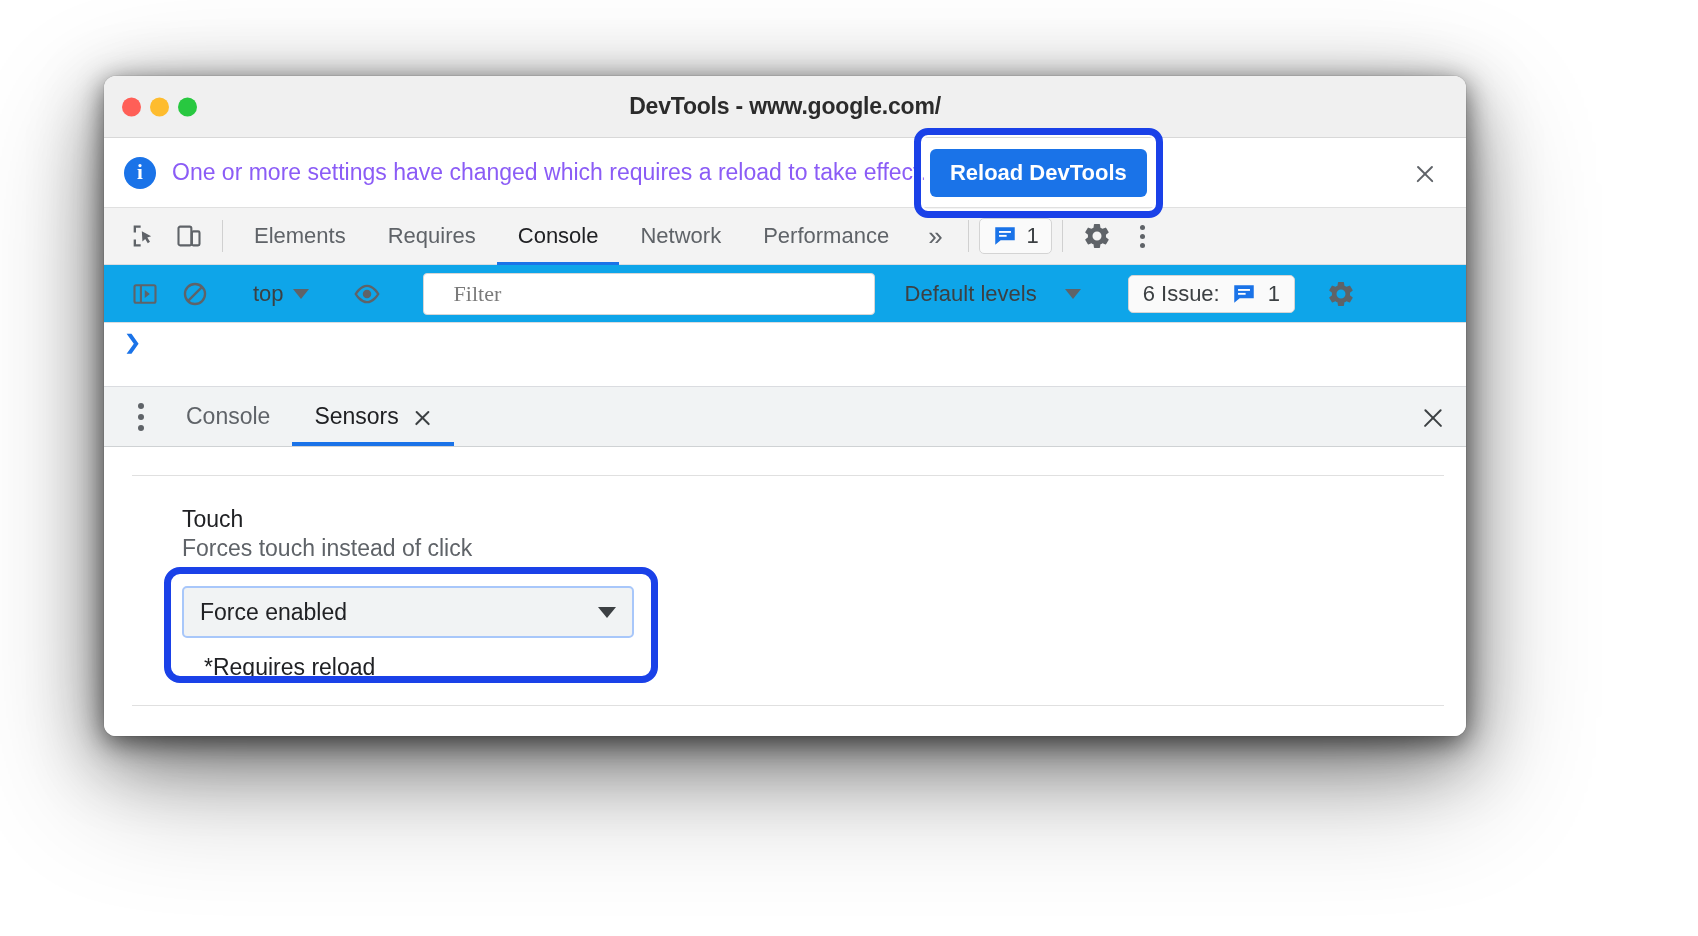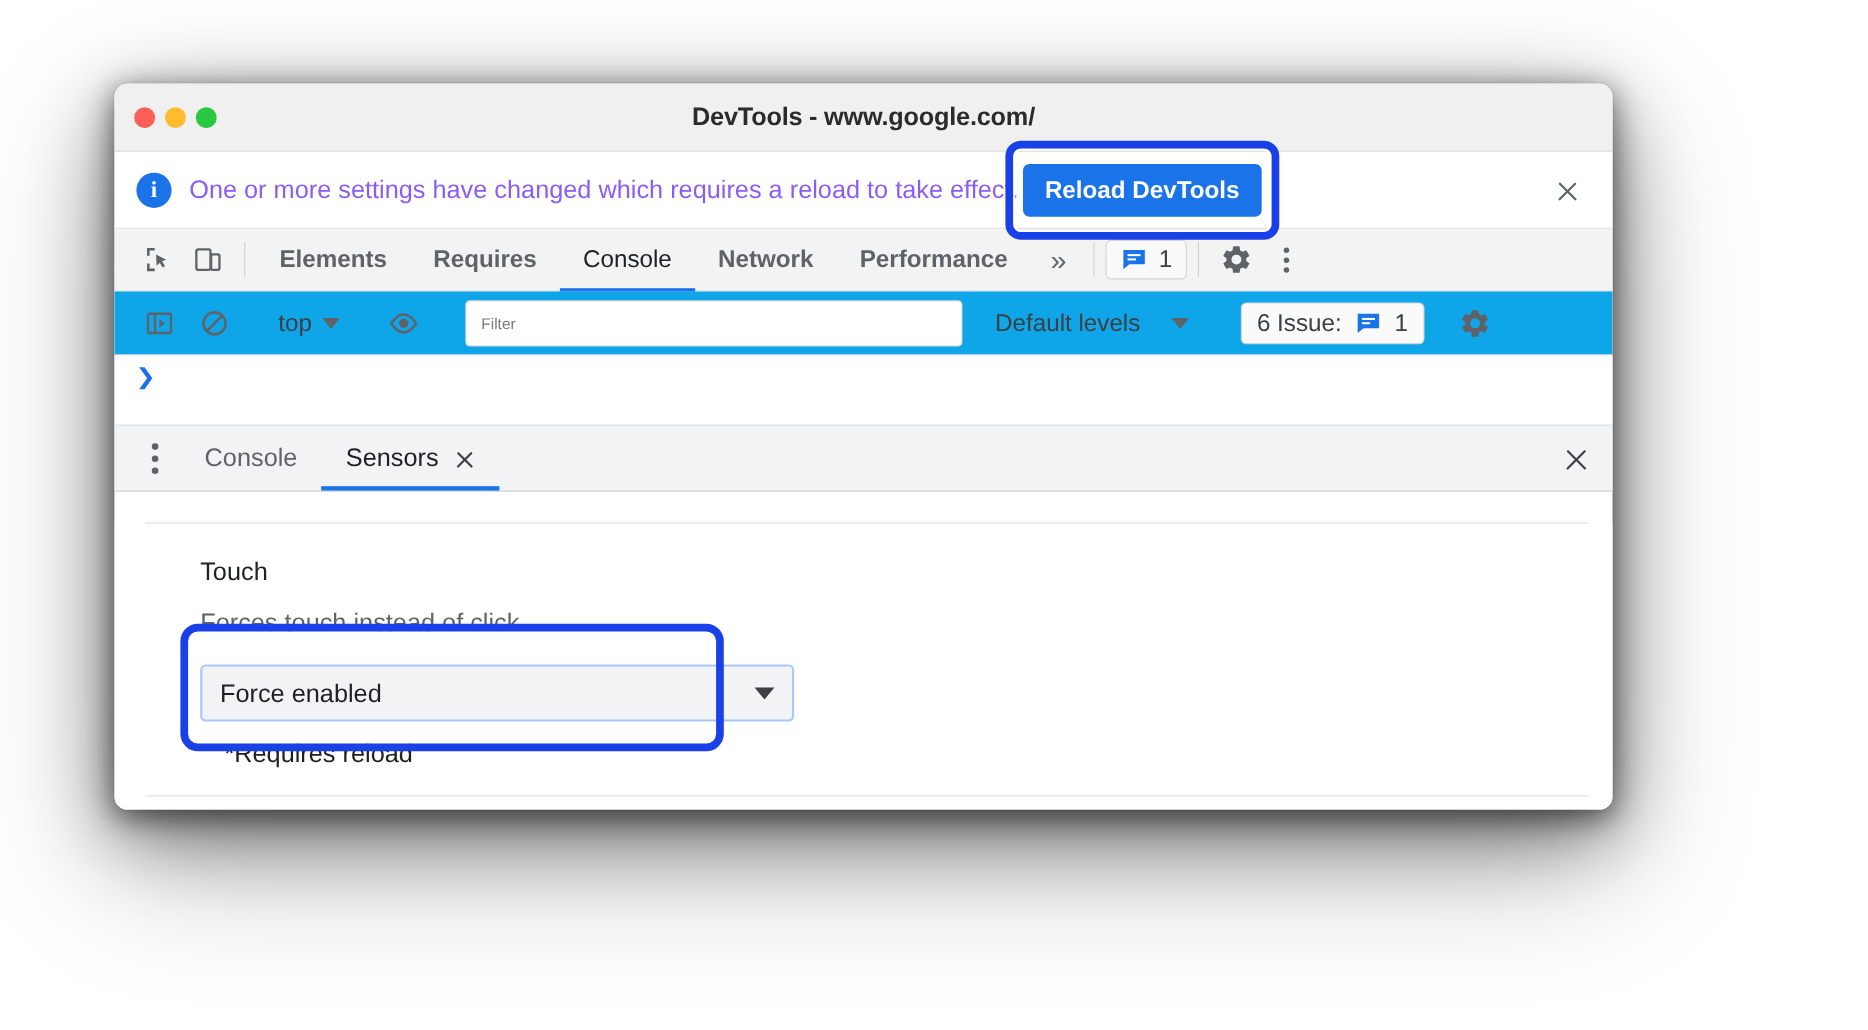--- a/index.html
+++ b/index.html
@@ -155,21 +155,20 @@
     flex: 0 0 1px;
   }
   .tab {
     display: flex; align-items: center;
     padding: 0 21px;
     font-size: 22px;
     color: #5f6368;
     cursor: pointer;
     position: relative;
     white-space: nowrap;
-    font-weight: bold;
   }
   .tab.active {
     color: #202124;
     font-weight: normal;
   }
   .tab.active::after {
     content: "";
     position: absolute;
     left: 0; right: 0; bottom: -1px;
     height: 3px;
@@ -239,24 +238,24 @@
     border-right: 8px solid transparent;
     border-top: 10px solid #5f6368;
   }
   .filter-input {
     flex: 0 0 452px;
     height: 42px;
     background: #ffffff;
     border: 1px solid #d6d6d6;
     border-radius: 4px;
     margin: 0 14px 0 10px;
-    font-family: Liberation Sans, sans-serif;
-    font-size: 14px;
+    font-family: Liberation Serif, serif;
+    font-size: 22px;
     color: #202124;
-    padding: 0 14px;
+    padding: 0 30px;
   }
   .filter-input::placeholder { color: #7a7a7a; }
   .levels {
     display: flex; align-items: center; gap: 28px;
     font-size: 22px;
     color: #3c4043;
     padding: 0 16px;
     cursor: pointer;
     white-space: nowrap;
   }
@@ -343,30 +342,30 @@
     height: 1px;
     background: #e0e0e0;
     margin: 28px 22px 0 28px;
   }
   .section {
     padding: 30px 0 0 78px;
   }
   .sec-title {
     font-size: 23px;
     color: #202124;
-    margin-bottom: 20px;
+    margin-bottom: 2px;
   }
   .sec-sub {
     font-size: 23px;
     color: #5f6368;
     margin-bottom: 24px;
   }
   .select-wrap { position: relative; display: inline-block; }
   .touch-select {
-    width: 540px;
+    width: 452px;
     height: 52px;
     background: #f1f3f4;
     border: 2px solid #a8c7fa;
     border-radius: 5px;
     font-family: "Liberation Sans", sans-serif;
     font-size: 23px;
     color: #202124;
     padding: 0 16px;
     display: flex;
     align-items: center;

